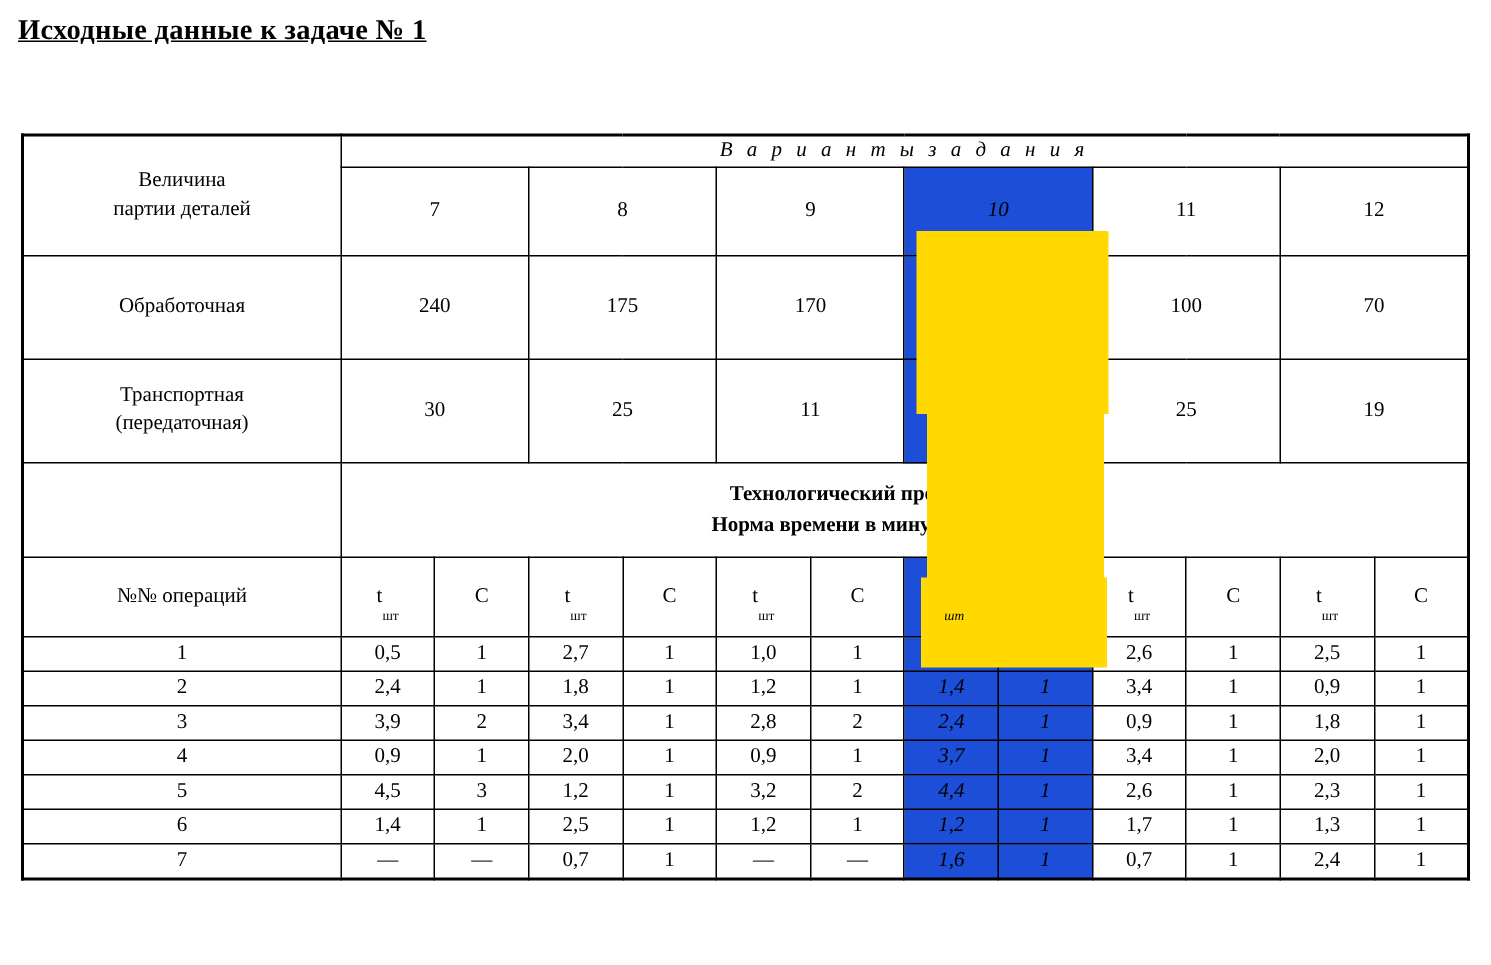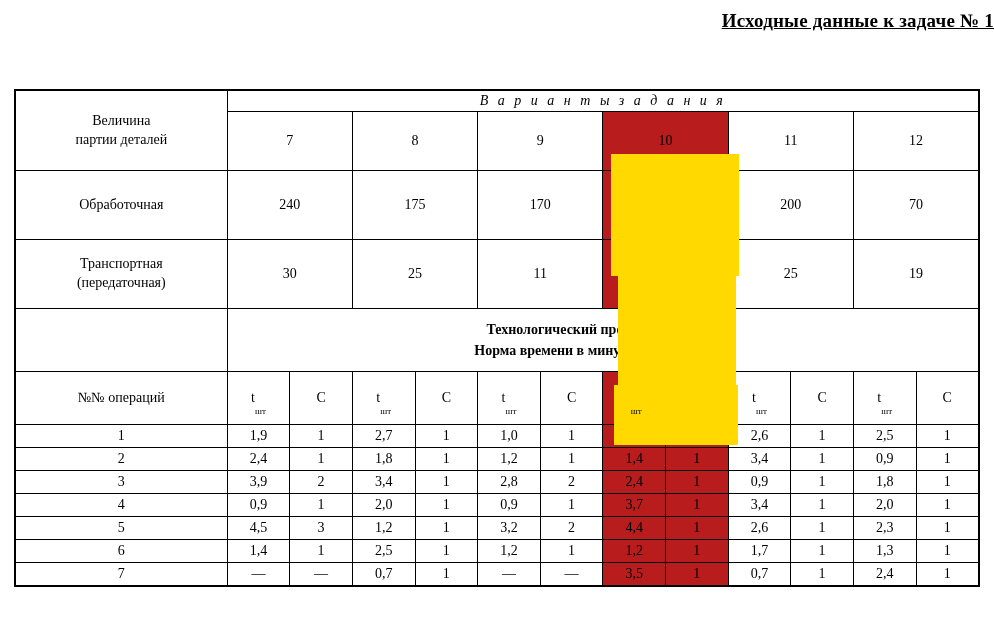--- a/index.html
+++ b/index.html
@@ -9,25 +9,25 @@
   }
   body {
     width: 994px;
     height: 643px;
     font-family: "Liberation Serif", serif;
     color: #000000;
     position: relative;
     overflow: hidden;
   }
   .page-title {
-    text-align: right;
+    text-align: left;
     font-size: 19px;
     font-weight: bold;
     text-decoration: underline;
-    margin: 10px 0 0 0;
+    margin: 10px 0 0 12px;
     letter-spacing: 0.2px;
   }
   .table-wrap {
     position: absolute;
     left: 14px;
     top: 57px;
     width: 966px;
   }
   table.main {
     border-collapse: collapse;
@@ -55,21 +55,22 @@
     font-style: italic;
   }
   .var-num {
     height: 54px;
     font-size: 15px;
   }
   .tall {
     height: 64px;
   }
   .hl {
-    background: #b91c1c;
+    background: #1d4ed8;
+    font-style: italic;
   }
   .proc-title {
     font-weight: bold;
     font-size: 15px;
     line-height: 1.5;
     padding: 10px 4px;
   }
   .oper-head {
     height: 48px;
     font-size: 15px;
@@ -138,21 +139,21 @@
         <td colspan="2" class="var-num">11</td>
         <td colspan="2" class="var-num">12</td>
       </tr>
 
       <tr>
         <td class="lbl tall">Обработочная</td>
         <td colspan="2" class="tall">240</td>
         <td colspan="2" class="tall">175</td>
         <td colspan="2" class="tall">170</td>
         <td colspan="2" class="tall hl">500</td>
-        <td colspan="2" class="tall">200</td>
+        <td colspan="2" class="tall">100</td>
         <td colspan="2" class="tall">70</td>
       </tr>
 
       <tr>
         <td class="lbl tall">
           Транспортная<br>(передаточная)
         </td>
         <td colspan="2" class="tall">30</td>
         <td colspan="2" class="tall">25</td>
         <td colspan="2" class="tall">11</td>
@@ -180,21 +181,21 @@
         <td class="tsht oper-head hl">t<sub>шт</sub></td>
         <td class="oper-head hl">C</td>
         <td class="tsht oper-head">t<sub>шт</sub></td>
         <td class="oper-head">C</td>
         <td class="tsht oper-head">t<sub>шт</sub></td>
         <td class="oper-head">C</td>
       </tr>
 
       <tr class="datarow">
         <td>1</td>
-        <td>1,9</td>
+        <td>0,5</td>
         <td>1</td>
         <td>2,7</td>
         <td>1</td>
         <td>1,0</td>
         <td>1</td>
         <td class="hl">1,7</td>
         <td class="hl">1</td>
         <td>2,6</td>
         <td>1</td>
         <td>2,5</td>
@@ -282,21 +283,21 @@
       </tr>
 
       <tr class="datarow">
         <td>7</td>
         <td>—</td>
         <td>—</td>
         <td>0,7</td>
         <td>1</td>
         <td>—</td>
         <td>—</td>
-        <td class="hl">3,5</td>
+        <td class="hl">1,6</td>
         <td class="hl">1</td>
         <td>0,7</td>
         <td>1</td>
         <td>2,4</td>
         <td>1</td>
       </tr>
     </tbody>
   </table>
 </div>
 

